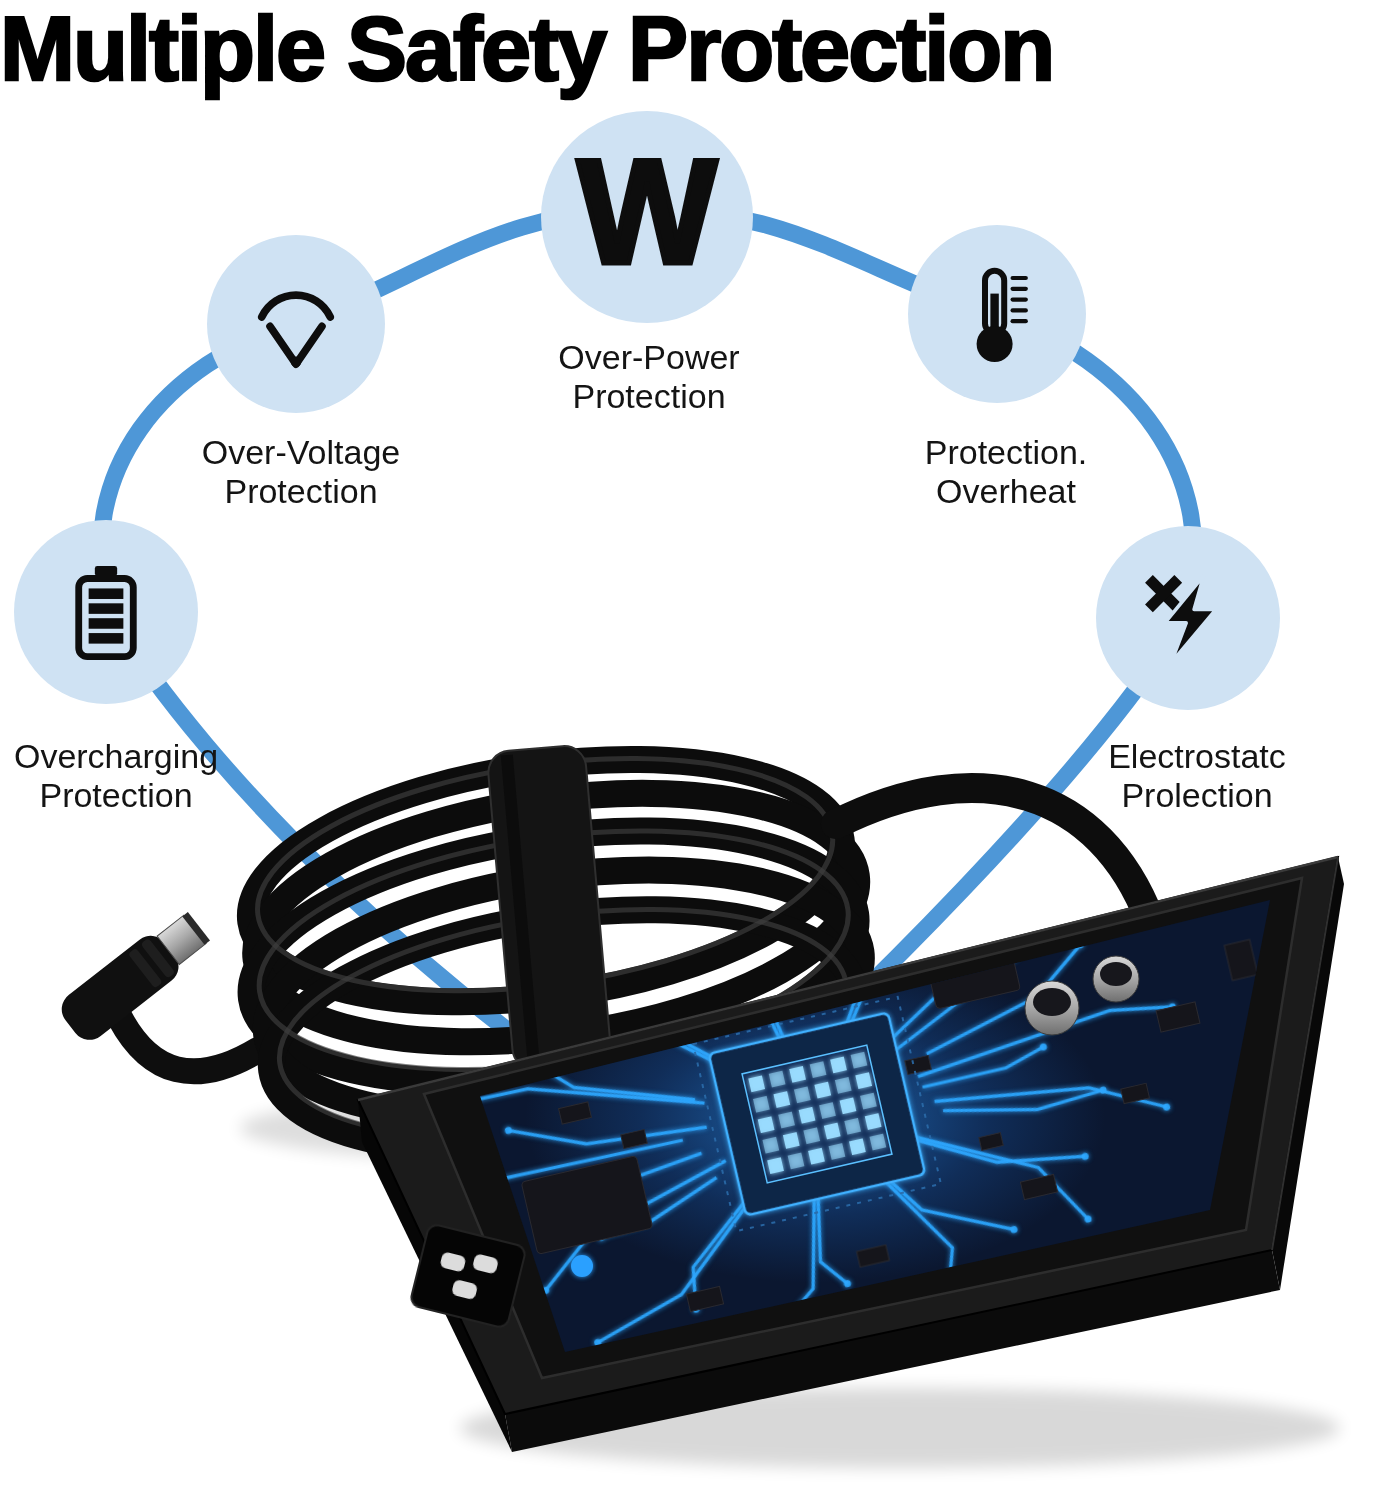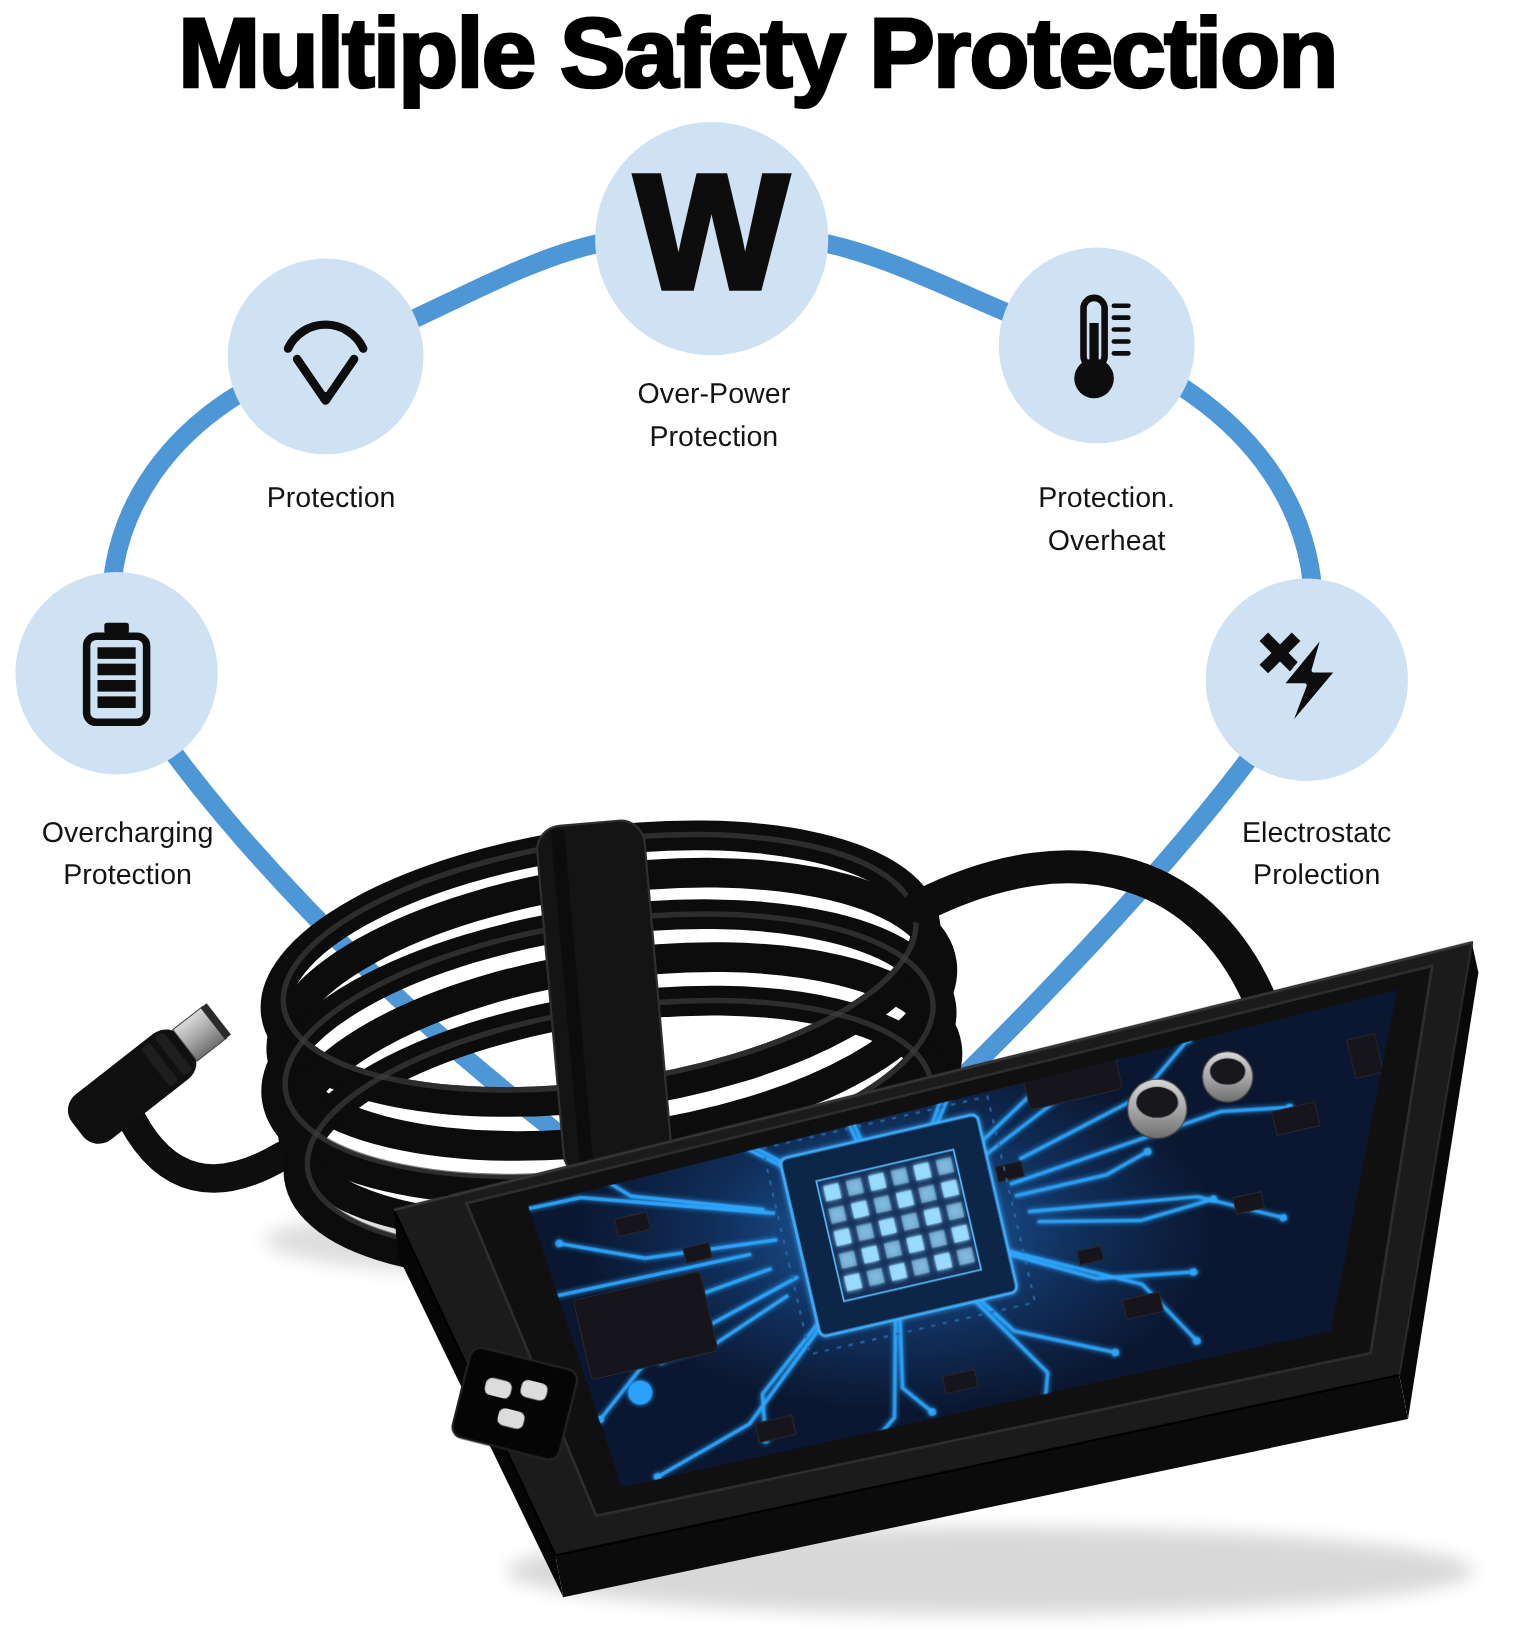--- a/index.html
+++ b/index.html
@@ -1,28 +1,28 @@
 <!DOCTYPE html>
 <html style="--shield-blue: #4e97d7; --badge-fill: #cfe2f3; --icon-black: #0d0d0d; --glow-blue: #2ea7ff;"><head>
 <meta charset="utf-8">
 <style>
   *{margin:0;padding:0;box-sizing:border-box}
   html,body{background:#fff}
   .canvas{position:relative;width:1377px;height:1500px;background:#fff;overflow:hidden;
           font-family:"Liberation Sans",sans-serif;color:#111}
-  .title{position:absolute;top:2px;left:0;width:100%;text-align:center;
+  .title{position:absolute;top:2px;left:0;width:100%;text-align:left;
          font-size:90px;font-weight:700;letter-spacing:-2px;line-height:1.05;
          color:#000;-webkit-text-stroke:2.5px #000;z-index:3}
   .scene{position:absolute;left:0;top:0;width:1377px;height:1500px;z-index:1}
   .badge{position:absolute;border-radius:50%;background:var(--badge-fill,#cfe2f3);
          display:flex;align-items:center;justify-content:center;z-index:2}
   .badge svg{display:block}
   .watt{font-size:148px;font-weight:700;line-height:1;margin-top:-10px;
         color:var(--icon-black,#0d0d0d);-webkit-text-stroke:5px var(--icon-black,#0d0d0d)}
-  .label{position:absolute;text-align:center;font-size:26px;line-height:39px;color:#141414;z-index:2}
+  .label{position:absolute;text-align:center;font-size:34px;line-height:39px;color:#141414;z-index:2}
   .icon-stroke{stroke:var(--icon-black,#0d0d0d);fill:none;stroke-linecap:round;stroke-linejoin:round}
   .icon-fill{fill:var(--icon-black,#0d0d0d)}
   .shield{fill:none;stroke:var(--shield-blue,#4e97d7);stroke-width:17;stroke-linejoin:round}
   .trace{fill:none;stroke:var(--glow-blue,#2ea7ff);stroke-width:3.2;opacity:.9}
   .pad{fill:var(--glow-blue,#2ea7ff);opacity:.9}
   .cord{fill:none;stroke:#0c0c0c;stroke-width:27}
   .cord-hl{fill:none;stroke:#3f3f3f;stroke-width:5;opacity:.65}
   .smd{fill:#15151b;stroke:#2a2a31;stroke-width:1}
 </style>
 </head>
@@ -245,20 +245,21 @@
   </div>
 
   <div class="badge" style="left:207px;top:235px;width:178px;height:178px">
     <svg width="118" height="118" viewBox="0 0 200 200">
       <path class="icon-stroke" stroke-width="13" d="M 42 88 A 64 64 0 0 1 158 88"></path>
       <path class="icon-stroke" stroke-width="13" d="M 56 104 L 100 168 L 144 104"></path>
       <circle class="icon-fill" cx="100" cy="164" r="9"></circle>
     </svg>
   </div>
   <div class="label" style="left:101px;top:433px;width:400px">
+    <div>Over-Voltage</div>
     <div>Protection</div>
   </div>
 
   <div class="badge" style="left:908px;top:225px;width:178px;height:178px">
     <svg width="120" height="120" viewBox="0 0 200 200">
       <rect class="icon-stroke" stroke-width="10" x="80" y="28" width="32" height="104" rx="16"></rect>
       <rect class="icon-fill" x="89" y="66" width="14" height="78"></rect>
       <circle class="icon-fill" cx="96" cy="150" r="30"></circle>
       <line class="icon-stroke" stroke-width="7" x1="126" y1="40" x2="148" y2="40"></line>
       <line class="icon-stroke" stroke-width="7" x1="126" y1="58" x2="148" y2="58"></line>

